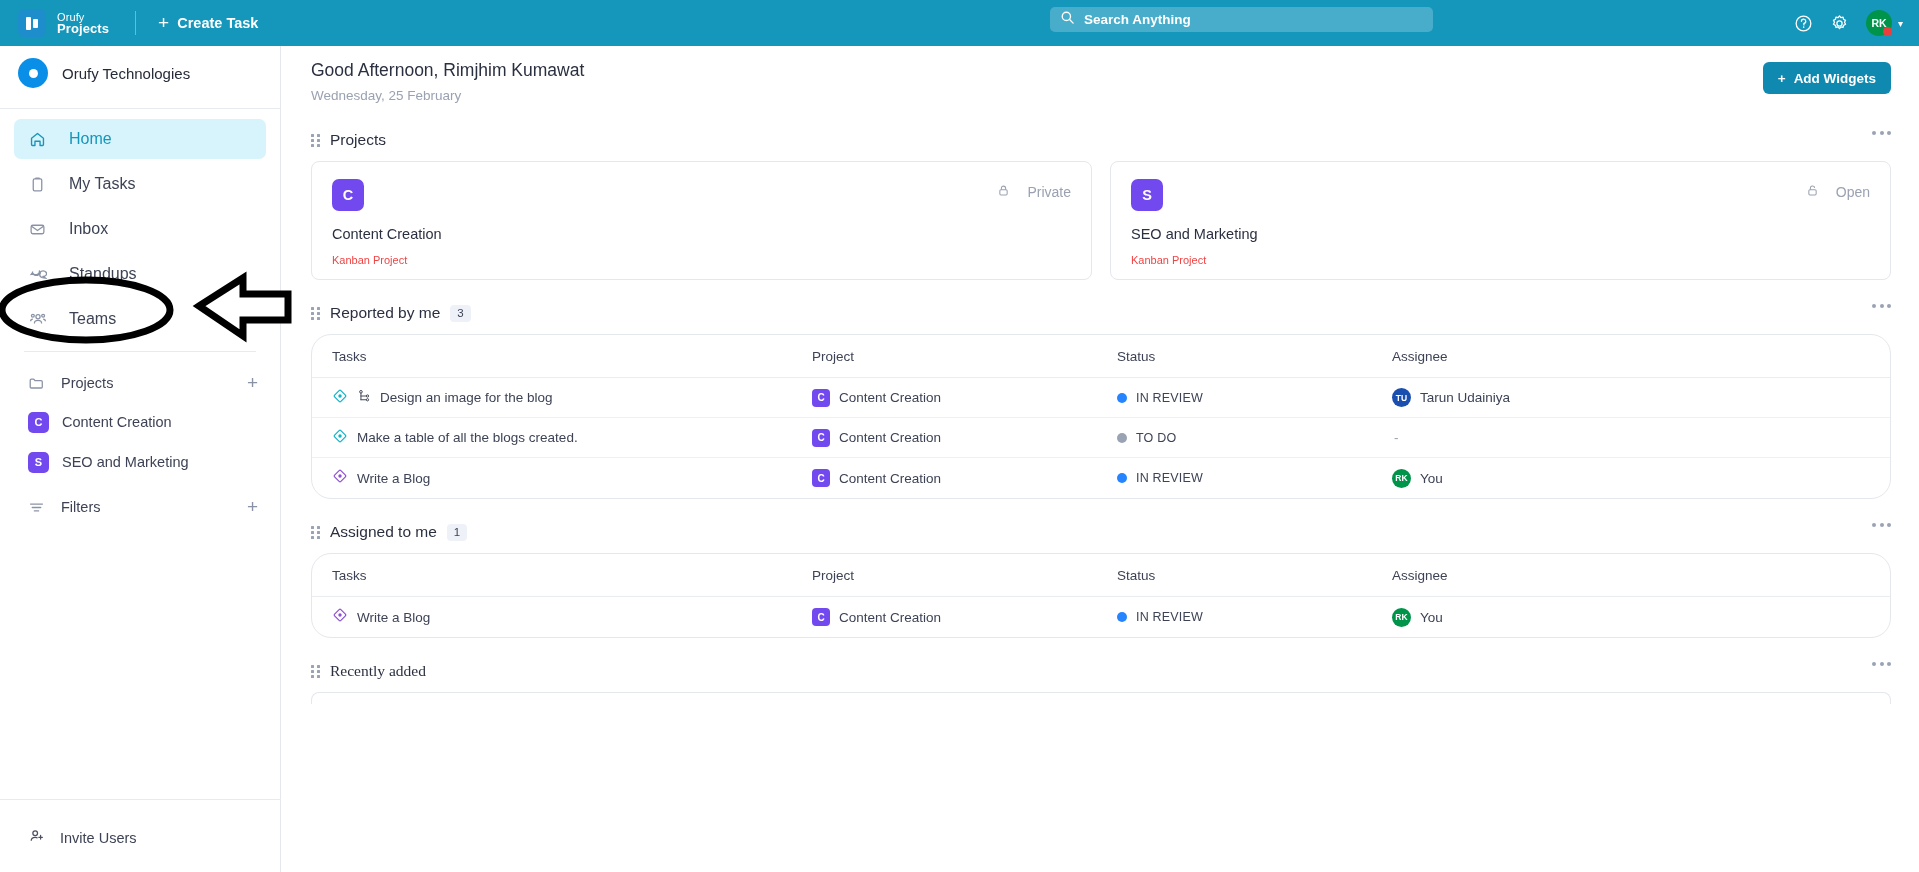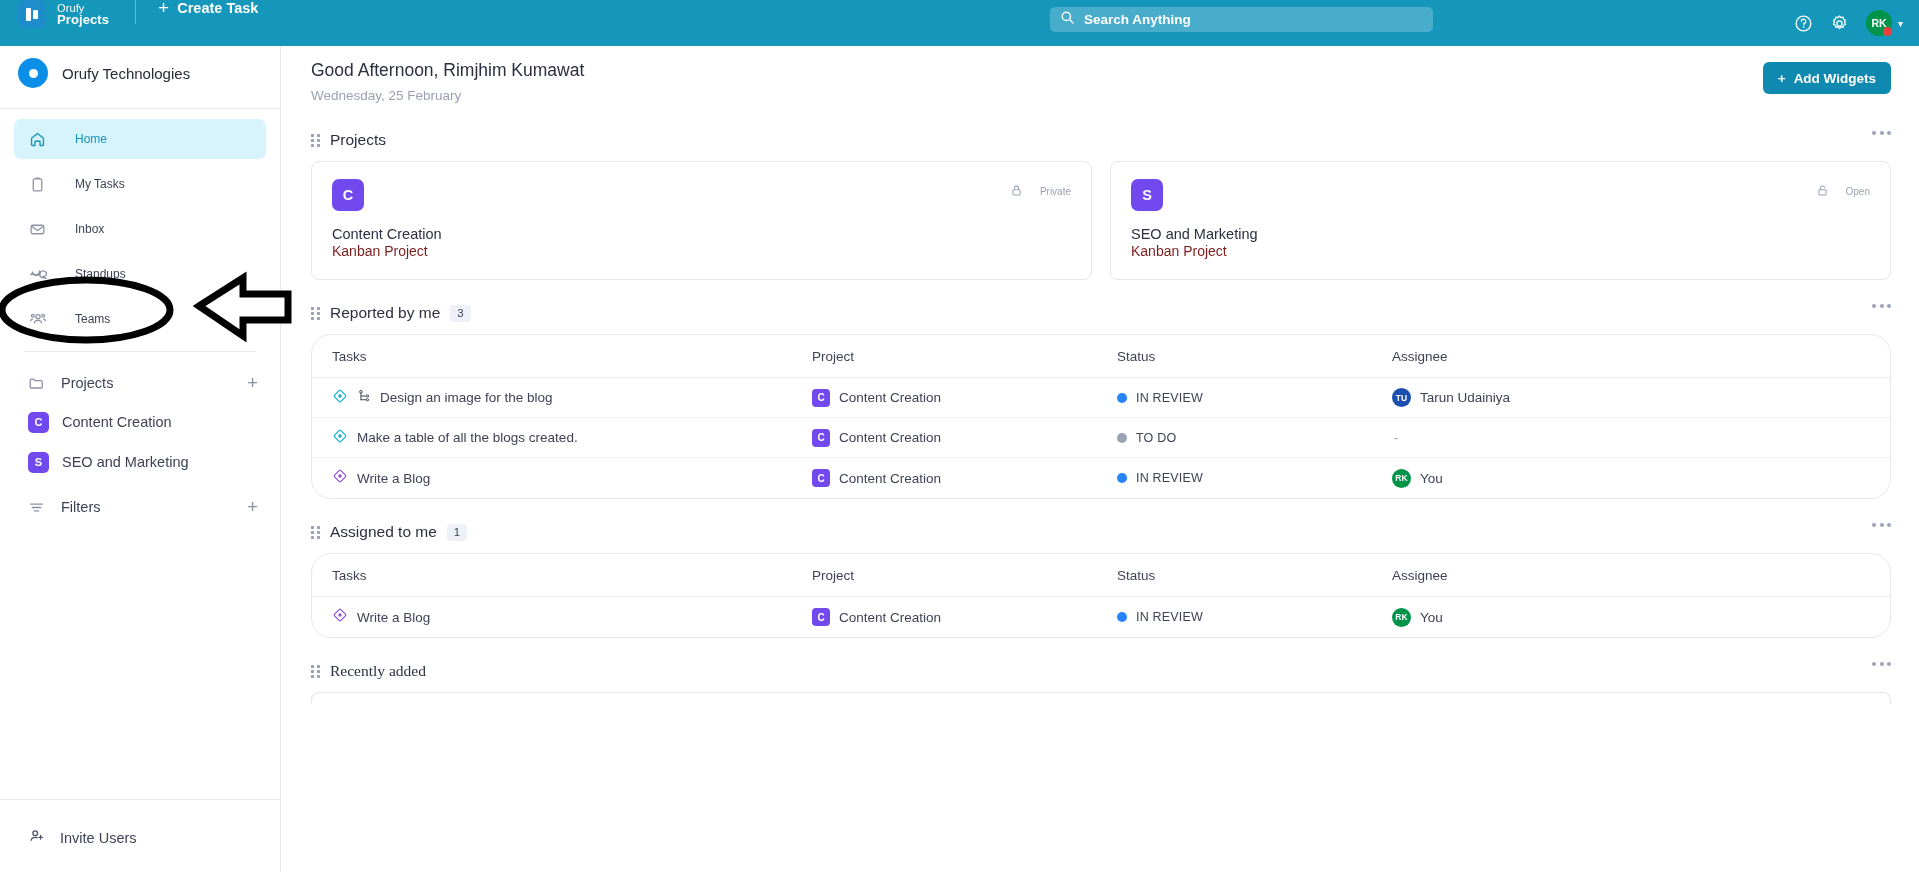--- a/index.html
+++ b/index.html
@@ -7,21 +7,21 @@
     width: 1919px; height: 872px;
     font-family: "Liberation Sans", sans-serif;
     background: #ffffff;
     overflow: hidden;
   }
   body { position: relative; }
 
   
   .topbar {
     position: absolute; left: 0; top: 0; width: 1919px; height: 46px;
-    background: #1596bb; display: flex; align-items: flex-start;
+    background: #1596bb; display: flex; align-items: center;
   }
   .brand { display: flex; align-items: center; padding-left: 18px; gap: 11px; }
   .brand-logo {
     width: 28px; height: 28px; border-radius: 6px; background: #1d8ecb;
     display: flex; align-items: center; justify-content: center; gap: 2px;
   }
   .logo-bar { background: #ffffff; border-radius: 1px; width: 5px; }
   .logo-bar.b1 { height: 13px; }
   .logo-bar.b2 { height: 9px; }
   .brand-text {
@@ -80,23 +80,23 @@
     width: 30px; height: 30px; border-radius: 50%; background: #0a8fe8;
     display: flex; align-items: center; justify-content: center;
   }
   .org-logo-inner { width: 9px; height: 9px; border-radius: 50%; background: #ffffff; }
   .org-name { font-size: 15px; color: #262b38; }
   .side-sep { height: 1px; background: #e7eaee; margin: 8px 0 10px 0; }
   .side-sep.inner { margin: 12px 24px; }
 
   .nav { padding: 0 14px; }
   .nav-item {
-    display: flex; align-items: center; gap: 28px; height: 40px;
+    display: flex; align-items: center; gap: 22px; height: 40px;
     padding-left: 14px; border-radius: 7px; cursor: pointer;
-    color: #3d4355; font-size: 12px; margin-bottom: 5px;
+    color: #3d4355; font-size: 16px; margin-bottom: 5px;
   }
   .nav-item.active { background: #d7f3fb; color: #1596bb; }
   .nav-item .ic { width: 19px; display: flex; align-items: center; justify-content: center; }
 
   .group-head {
     display: flex; align-items: center; height: 38px; padding: 0 22px 0 28px;
     color: #3d4355; font-size: 14.5px; cursor: pointer;
   }
   .group-head .ic { width: 19px; margin-right: 14px; display: flex; align-items: center; }
   .group-head .spacer { flex: 1; }
@@ -156,24 +156,24 @@
     flex: 1; border: 1px solid #e4e7ec; border-radius: 8px; height: 119px;
     padding: 17px 20px; position: relative; background: #ffffff; cursor: pointer;
   }
   .card-badge {
     width: 32px; height: 32px; border-radius: 7px; background: #7248ef;
     color: #ffffff; font-size: 14.5px; font-weight: 700;
     display: flex; align-items: center; justify-content: center;
   }
   .card-vis {
     position: absolute; right: 20px; top: 22px;
-    display: flex; align-items: center; gap: 17px; color: #9aa1b1; font-size: 10px;
+    display: flex; align-items: center; gap: 17px; color: #9aa1b1; font-size: 14px;
   }
   .card-title { font-size: 14.5px; color: #2b3040; margin-top: 15px; }
-  .card-sub { font-size: 14px; color: #7f1d1d; margin-top: 1px; }
+  .card-sub { font-size: 11px; color: #ef4444; margin-top: 12px; }
 
   .table-card {
     border: 1px solid #e4e7ec; border-radius: 20px; overflow: hidden; background: #ffffff;
   }
   .thead, .trow { display: flex; align-items: center; }
   .thead { height: 43px; border-bottom: 1px solid #e9ecf1; }
   .trow { height: 40px; border-bottom: 1px solid #eef0f4; cursor: pointer; }
   .trow:last-child { border-bottom: 0; }
   .c-task { width: 500px; padding-left: 20px; display: flex; align-items: center; gap: 9px; }
   .c-proj { width: 305px; display: flex; align-items: center; gap: 9px; }

